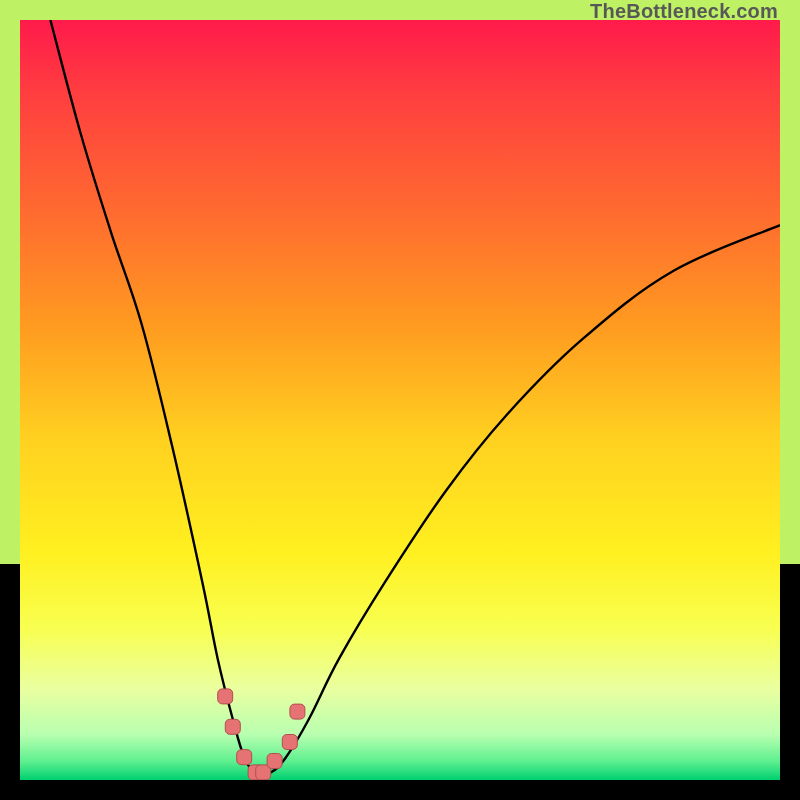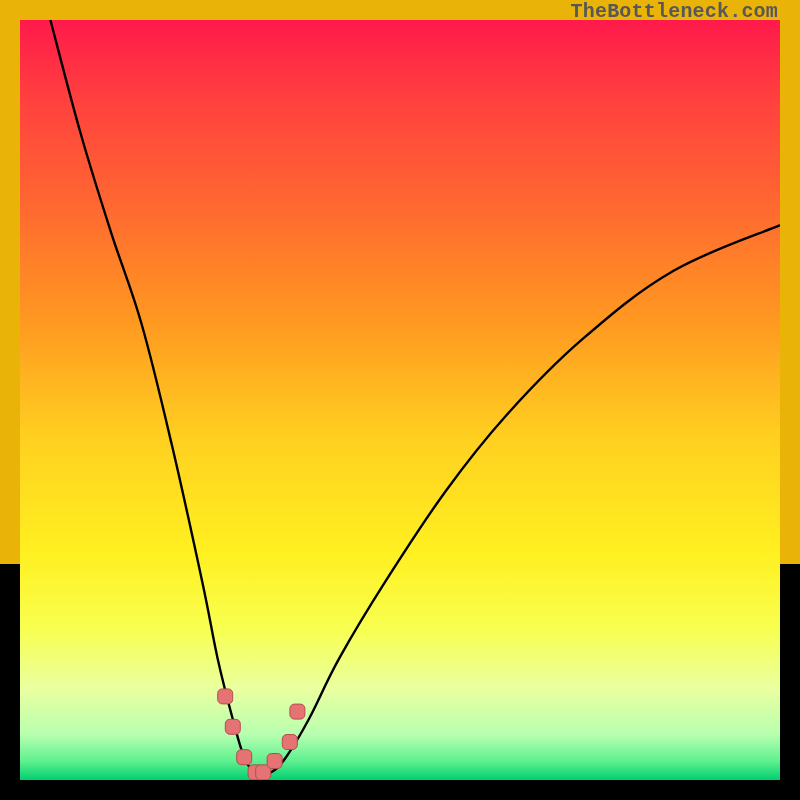--- a/index.html
+++ b/index.html
@@ -9,22 +9,21 @@
     height: 800px;
     background: #000;
     overflow: hidden;
     font-family: Arial, Helvetica, sans-serif;
   }
   .frame {
     position: absolute;
     top: 0; left: 0;
     width: 800px;
     height: 564px;
-    background: #eab308;
-    font-family: Liberation Mono, monospace;
+    background: #bef264;
   }
   .plot-wrap {
     position: absolute;
     width: 760px;
     height: 760px;
     margin: 20px;
   }
   .plot {
     display: block;
     width: 760px;

